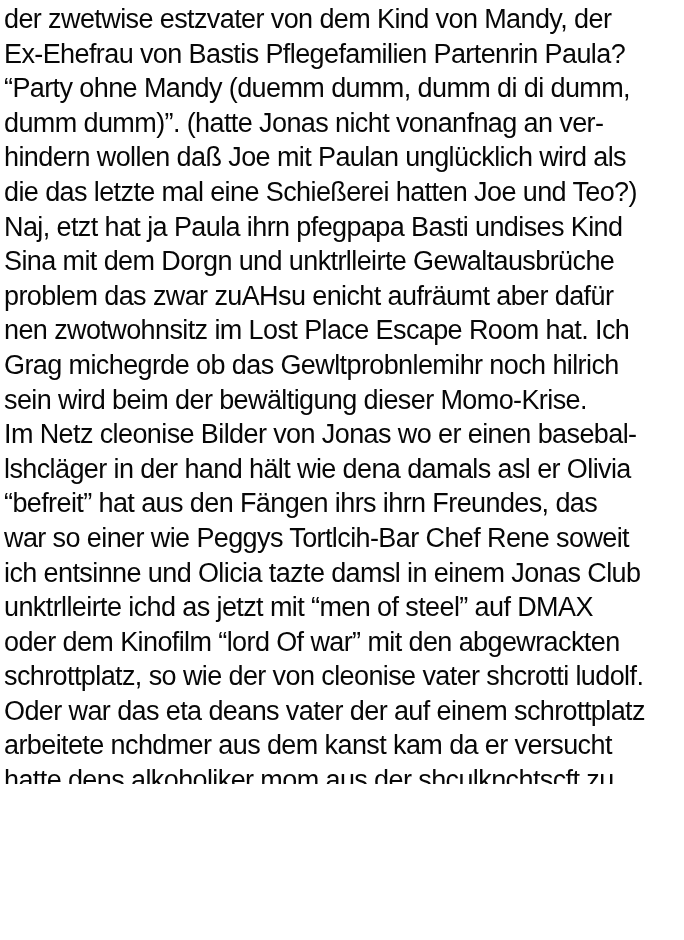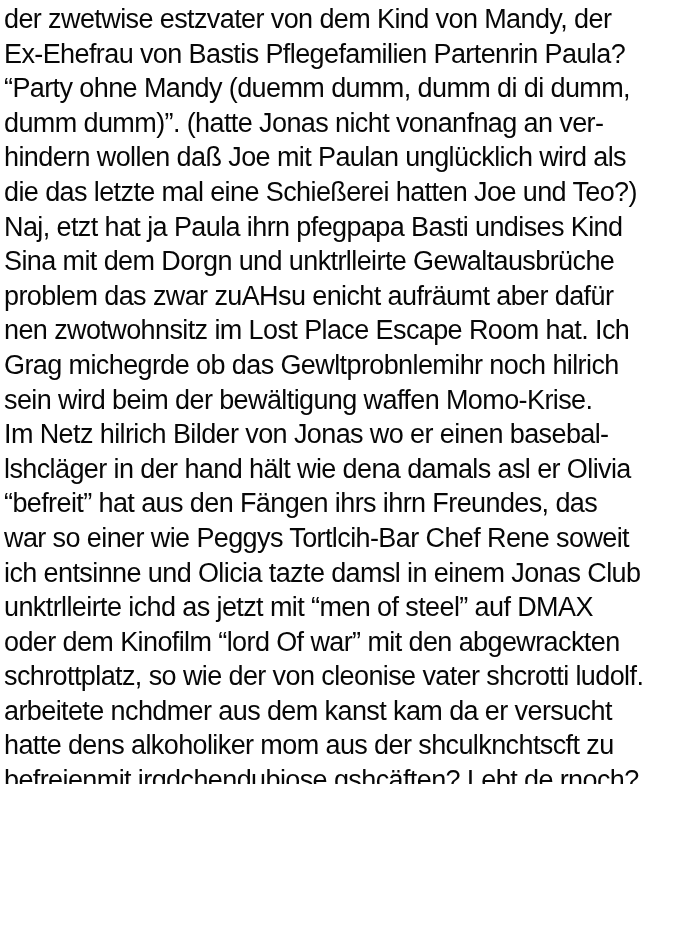--- a/index.html
+++ b/index.html
@@ -40,26 +40,27 @@
       <div class="text-line">Ex-Ehefrau von Bastis Pflegefamilien Partenrin Paula?</div>
       <div class="text-line">“Party ohne Mandy (duemm dumm, dumm di di dumm,</div>
       <div class="text-line">dumm dumm)”. (hatte Jonas nicht vonanfnag an ver-</div>
       <div class="text-line">hindern wollen daß Joe mit Paulan unglücklich wird als</div>
       <div class="text-line">die das letzte mal eine Schießerei hatten Joe und Teo?)</div>
       <div class="text-line">Naj, etzt hat ja Paula ihrn pfegpapa Basti undises Kind</div>
       <div class="text-line">Sina mit dem Dorgn und unktrlleirte Gewaltausbrüche</div>
       <div class="text-line">problem das zwar zuAHsu enicht aufräumt aber dafür</div>
       <div class="text-line">nen zwotwohnsitz im Lost Place Escape Room hat. Ich</div>
       <div class="text-line">Grag michegrde ob das Gewltprobnlemihr noch hilrich</div>
-      <div class="text-line">sein wird beim der bewältigung waffen Momo-Krise.</div>
-      <div class="text-line">Im Netz hilrich Bilder von Jonas wo er einen basebal-</div>
+      <div class="text-line">sein wird beim der bewältigung dieser Momo-Krise.</div>
+      <div class="text-line">Im Netz cleonise Bilder von Jonas wo er einen basebal-</div>
       <div class="text-line">lshcläger in der hand hält wie dena damals asl er Olivia</div>
       <div class="text-line">“befreit” hat aus den Fängen ihrs ihrn Freundes, das</div>
       <div class="text-line">war so einer wie Peggys Tortlcih-Bar Chef Rene soweit</div>
       <div class="text-line">ich entsinne und Olicia tazte damsl in einem Jonas Club</div>
       <div class="text-line">unktrlleirte ichd as jetzt mit “men of steel” auf DMAX</div>
       <div class="text-line">oder dem Kinofilm “lord Of war” mit den abgewrackten</div>
       <div class="text-line">schrottplatz, so wie der von cleonise vater shcrotti ludolf.</div>
+      <div class="text-line">Oder war das eta deans vater der auf einem schrottplatz</div>
       <div class="text-line">arbeitete nchdmer aus dem kanst kam da er versucht</div>
       <div class="text-line">hatte dens alkoholiker mom aus der shculknchtscft zu</div>
       <div class="text-line">befreienmit irgdchendubiose gshcäften? Lebt de rnoch?</div>
     </div>
 </div>
 
 </body></html>

